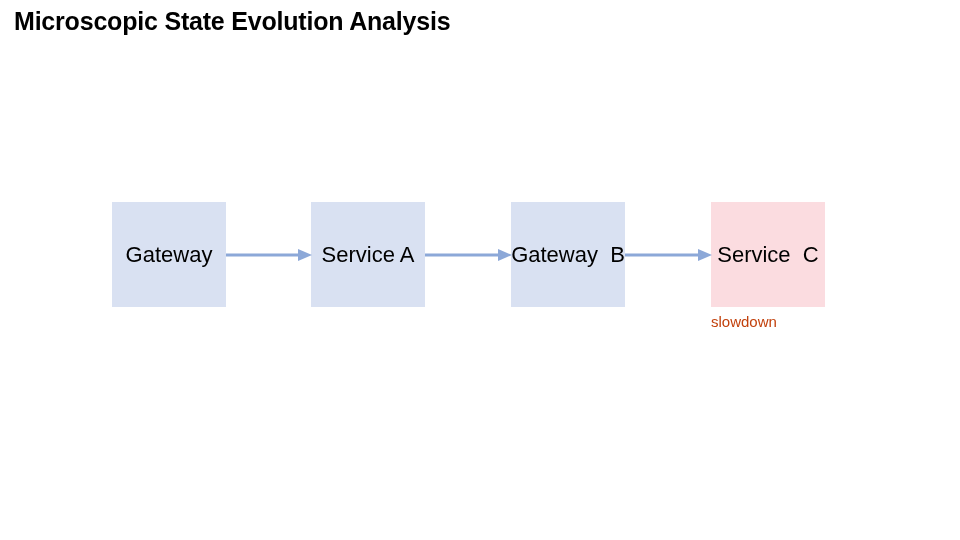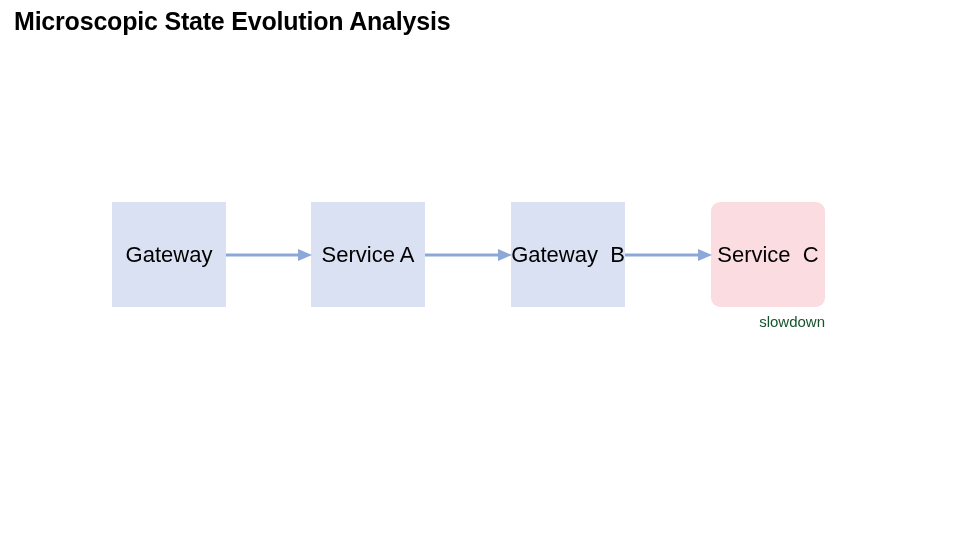--- a/index.html
+++ b/index.html
@@ -59,21 +59,21 @@
   }
   .node-label {
     font-size: 22px;
     color: #000000;
     white-space: pre;
     line-height: 1;
     text-align: center;
   }
 
   .node.state-normal  { background: #d9e1f2; }
-  .node.state-degraded { background: #fbdce0; border-radius: 9px; }
+  .node.state-degraded { background: #fbdce0; }
 
   #node-gateway  { left: 112px; }
   #node-service-a { left: 311px; align-items: center; }
   #node-service-b { left: 511px; }
   #node-service-c { left: 711px; }
 
   
   .edge {
     position: absolute;
     top: 247px;
@@ -84,23 +84,23 @@
   #edge-gateway-a   { left: 226px; width: 86px; }
   #edge-a-b         { left: 425px; width: 87px; }
   #edge-b-c         { left: 625px; width: 87px; }
 
   
   #annotation-slowdown {
     position: absolute;
     left: 711px;
     top: 311px;
     width: 114px;
-    text-align: right;
+    text-align: left;
     font-size: 15px;
-    color: #14532d;
+    color: #c2410c;
     line-height: 22px;
     white-space: nowrap;
   }
 </style>
 </head>
 <body>
 
 <div id="canvas">
 
   <div id="page-title">Microscopic State Evolution Analysis</div>

